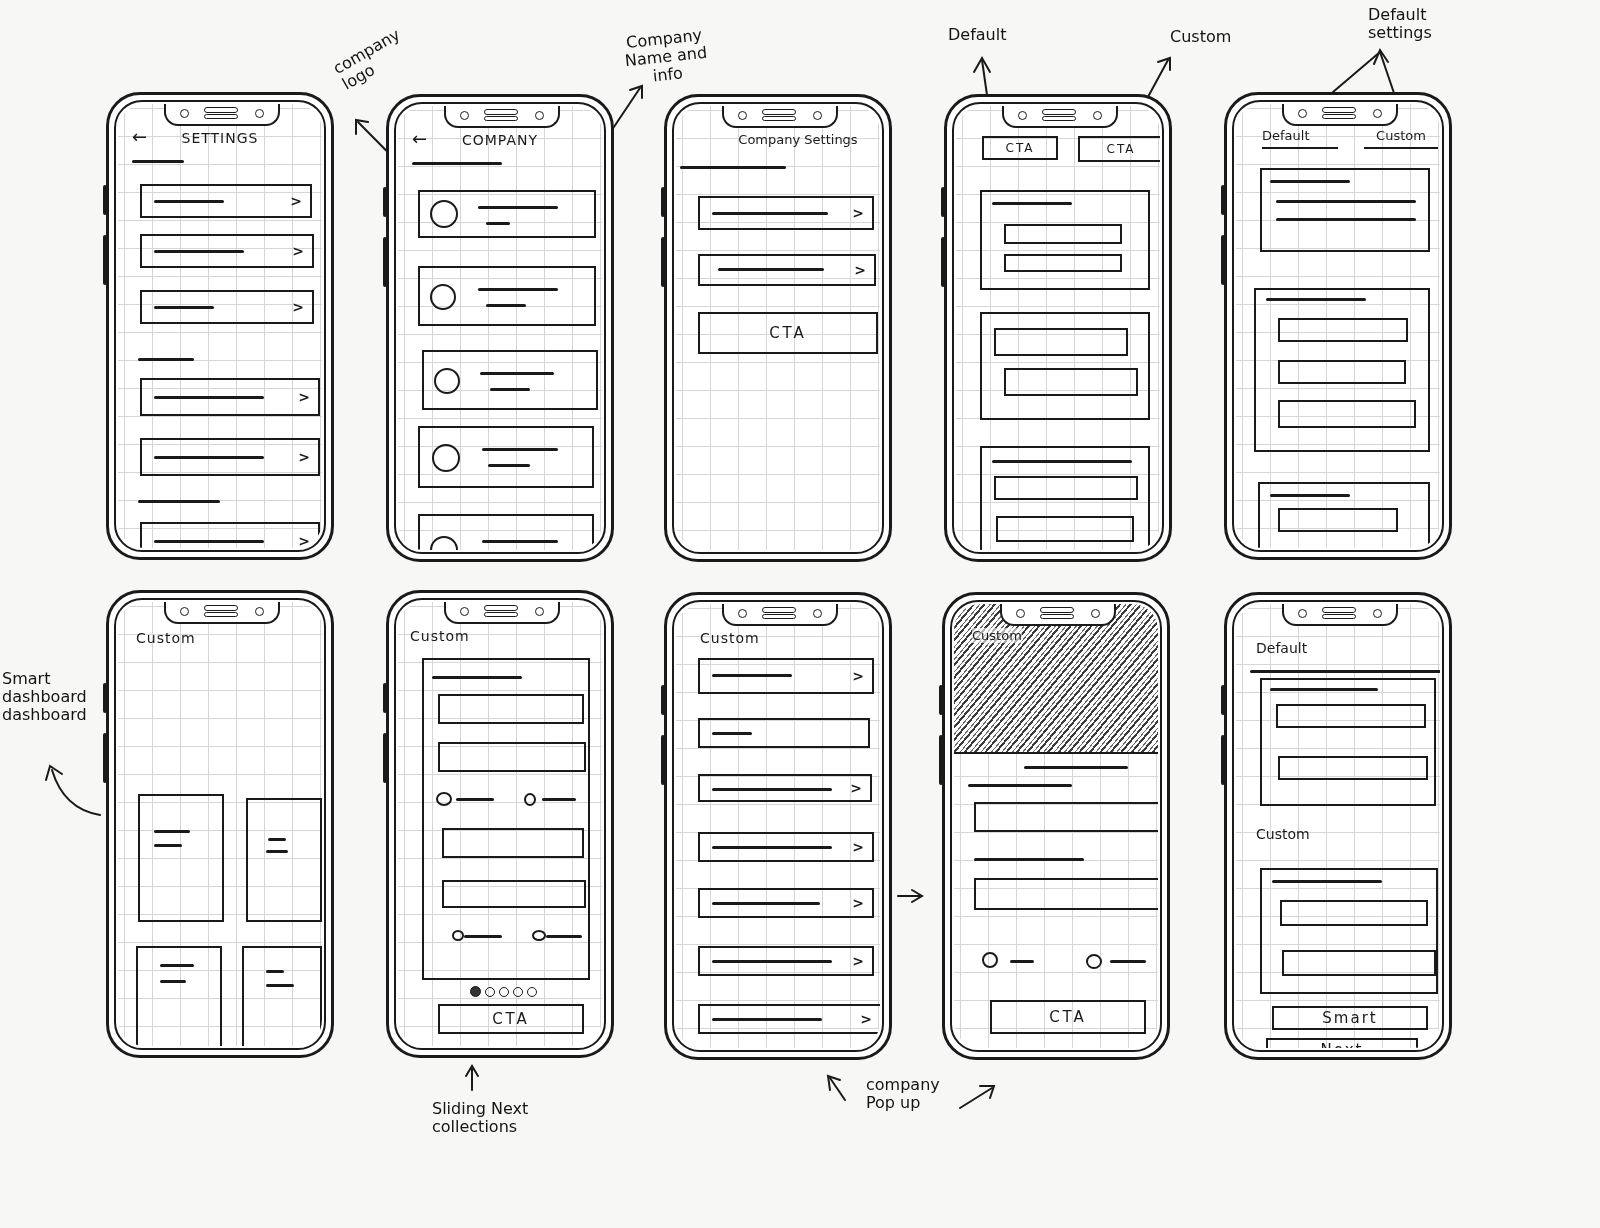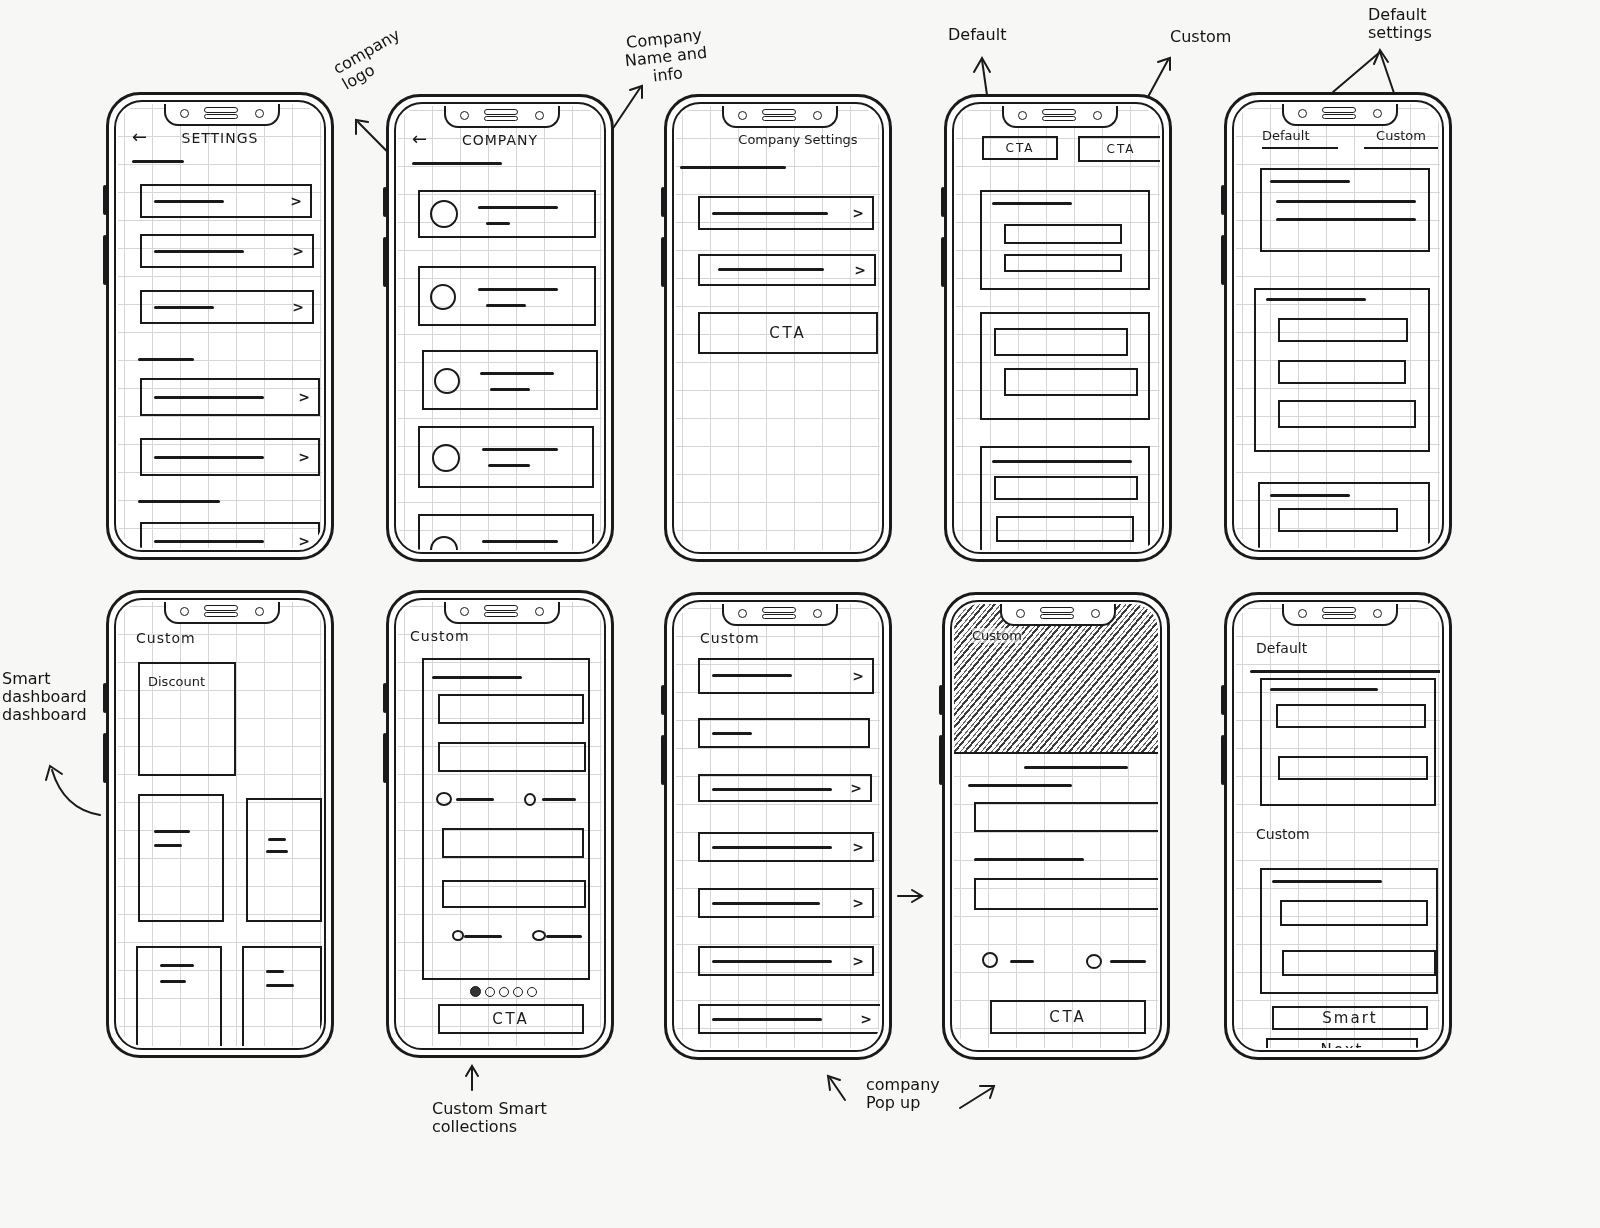--- a/index.html
+++ b/index.html
@@ -32,21 +32,21 @@
 </style>
 </head>
 <body>
 
 <div class="note hand" style="left:334px;top:40px;transform:rotate(-30deg);width:80px;">company logo</div>
 <div class="note hand" style="left:616px;top:30px;width:100px;text-align:center;transform:rotate(-6deg);">Company Name and info</div>
 <div class="note hand" style="left:948px;top:26px;">Default</div>
 <div class="note hand" style="left:1170px;top:28px;">Custom</div>
 <div class="note hand" style="left:1368px;top:6px;width:70px;">Default settings</div>
 <div class="note hand" style="left:2px;top:670px;width:100px;">Smart dashboard dashboard</div>
-<div class="note hand" style="left:432px;top:1100px;width:140px;">Custom Smart collections</div>
+<div class="note hand" style="left:432px;top:1100px;width:140px;">Sliding Next collections</div>
 <div class="note hand" style="left:866px;top:1076px;width:90px;">company Pop up</div>
 
 <svg class="arrows">
   <g stroke="#1a1a1a" stroke-width="2" fill="none" stroke-linecap="round">
 
     <line x1="440" y1="205" x2="358" y2="122"></line>
       <polyline points="356,134 356,120 368,122"></polyline>
 
     <line x1="565" y1="200" x2="640" y2="88"></line>
       <polyline points="630,90 642,86 642,98"></polyline>
@@ -252,23 +252,20 @@
   <div class="sidebtn" style="top:90px;height:30px;"></div>
   <div class="sidebtn" style="top:140px;height:50px;"></div>
   <div class="screen">
     <div class="notch">
         <span class="cam l"></span>
         <span class="spk"></span>
         <span class="spk2"></span>
         <span class="cam r"></span>
       </div>
     <div class="title left" style="top:28px;left:18px;font-size:14px;">Custom</div>
-    <div class="box" style="left:20px;top:60px;width:98px;height:114px;">
-        <span style="position:absolute;left:8px;top:10px;font-size:13px;">Discount</span>
-      </div>
     <div class="box" style="left:20px;top:192px;width:86px;height:128px;">
         <div class="line" style="left:14px;top:34px;width:36px;"></div>
         <div class="line" style="left:14px;top:48px;width:28px;"></div>
       </div>
     <div class="box" style="left:128px;top:196px;width:76px;height:124px;">
         <div class="line" style="left:20px;top:38px;width:18px;"></div>
         <div class="line" style="left:18px;top:50px;width:22px;"></div>
       </div>
     <div class="box" style="left:18px;top:344px;width:86px;height:124px;">
         <div class="line" style="left:22px;top:16px;width:34px;"></div>

